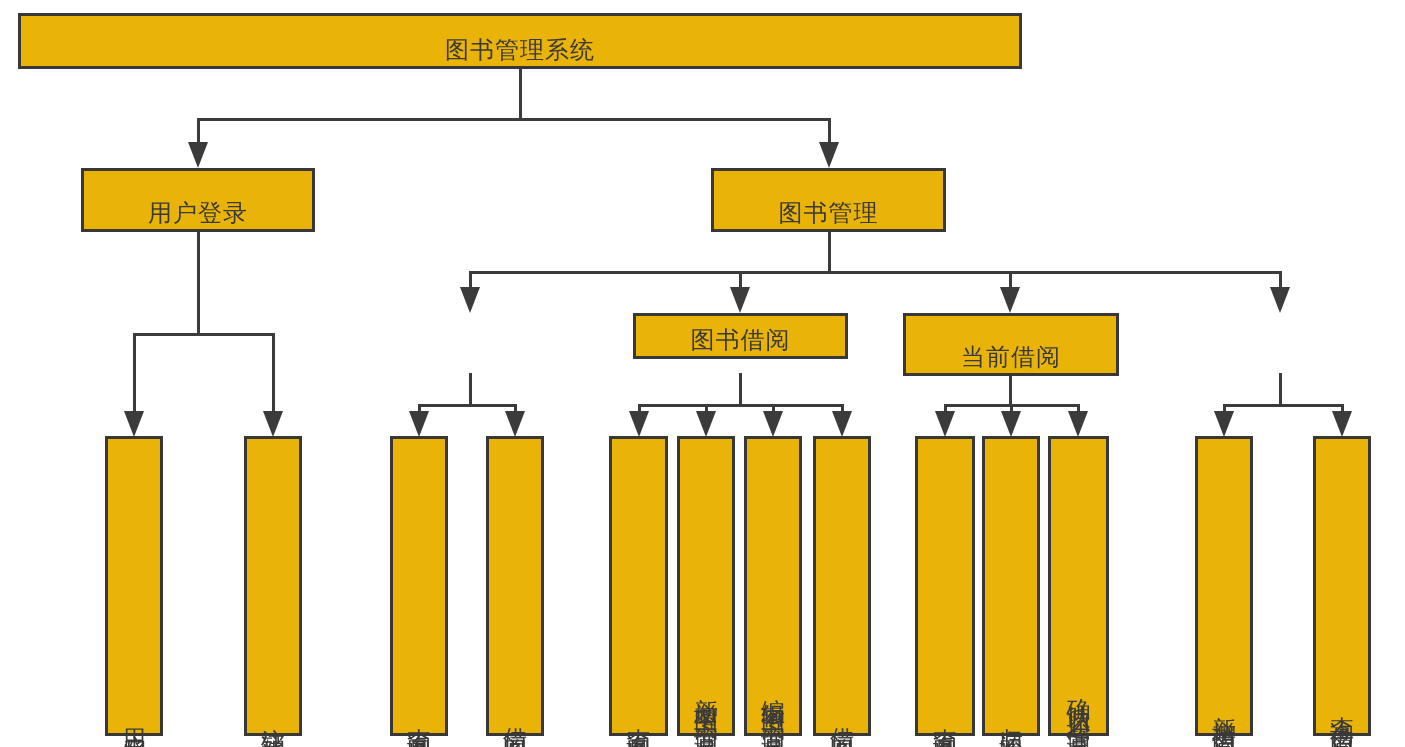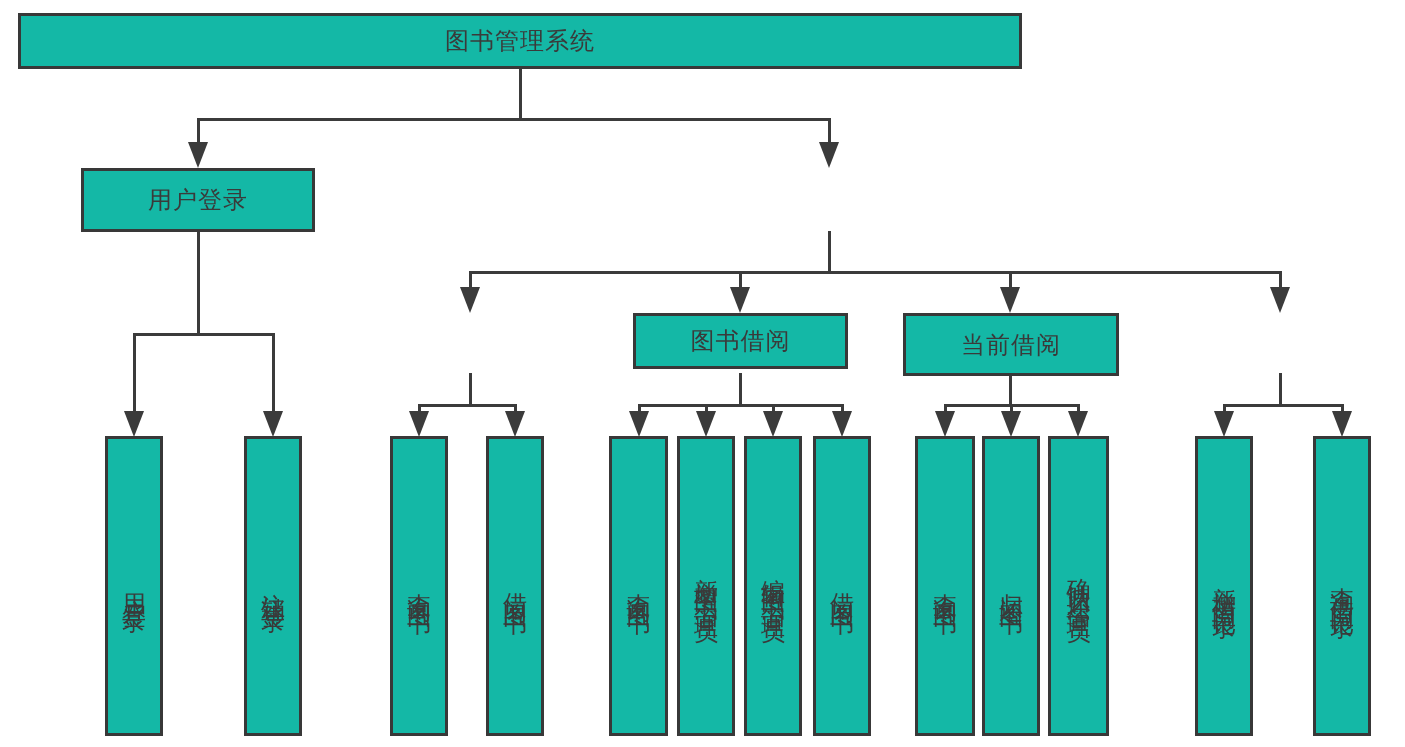--- a/index.html
+++ b/index.html
@@ -3,22 +3,22 @@
 <meta charset="utf-8">
 <style>
   html,body{margin:0;padding:0;background:#ffffff;}
   body{
     width:1405px;height:747px;position:relative;overflow:hidden;
     font-family:"Liberation Sans","DejaVu Sans",sans-serif;
   }
   .canvas{position:absolute;inset:0;background:#ffffff;}
   .box{
     position:absolute;box-sizing:border-box;
-    border:3px solid #383838;background:#14b8a6;
-    display:flex;align-items:center;justify-content:center;
+    border:3px solid #383838;background:#eab308;
+    display:flex;align-items:flex-end;justify-content:center;
     color:#3a3a3a;font-size:24px;letter-spacing:1px;
   }
   .leaf .vlbl{
     writing-mode:vertical-rl;text-orientation:mixed;
     letter-spacing:6px;font-size:24px;color:#3a3a3a;line-height:1;
     white-space:nowrap;
   }
   .vline{position:absolute;width:3px;background:#3b3b3b;}
   .hline{position:absolute;height:3px;background:#3b3b3b;}
   .arrow{
@@ -94,22 +94,25 @@
   <div class="arrow" style="left:1214px;top:411px;"></div>
   <div class="vline" style="left:1340.5px;top:406px;height:7px;"></div>
   <div class="arrow" style="left:1332px;top:411px;"></div>
 
   <div class="box" style="left:18px;top:13px;width:1004px;height:56px;">
     <span>图书管理系统</span>
   </div>
   <div class="box" style="left:81px;top:168px;width:234px;height:64px;">
     <span>用户登录</span>
   </div>
+  <div class="box" style="left:711px;top:168px;width:235px;height:64px;">
+    <span>图书管理</span>
+  </div>
 
-  <div class="box" style="left:633px;top:313px;width:215px;height:56px;">
+  <div class="box" style="left:633px;top:313px;width:215px;height:46px;">
     <span>图书借阅</span>
   </div>
   <div class="box" style="left:903px;top:313px;width:216px;height:63px;">
     <span>当前借阅</span>
   </div>
 
   <div class="box leaf" style="left:105px;top:436px;width:58px;height:300px;">
     <span class="vlbl">用户登录</span>
   </div>
   <div class="box leaf" style="left:244px;top:436px;width:58px;height:300px;">

